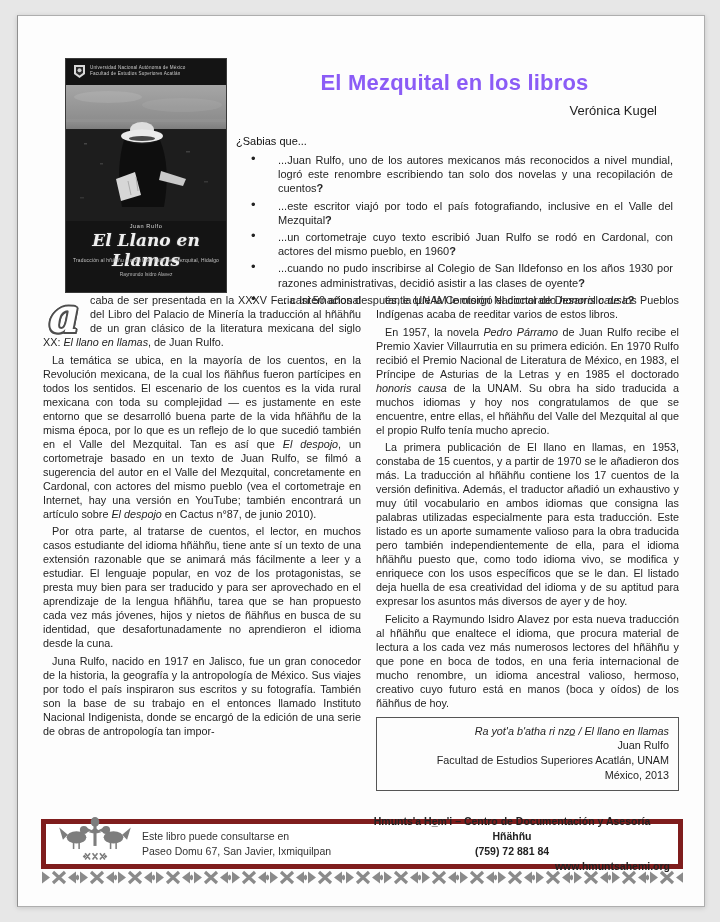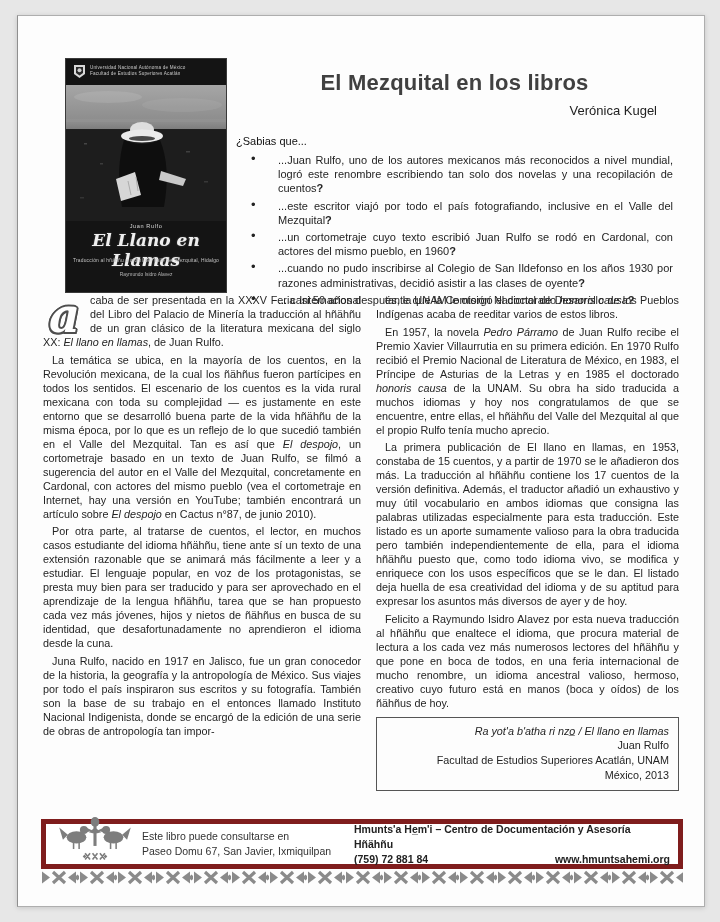--- a/index.html
+++ b/index.html
@@ -27,21 +27,21 @@
   .cover-author{position:absolute;top:164px;left:0;width:100%;text-align:center;font-size:5.6px;color:#d8d8d8;letter-spacing:.6px;}
   .cover-title{
     position:absolute;top:171px;left:0;width:100%;text-align:center;
     font-family:"DejaVu Serif", serif;font-style:italic;font-weight:bold;
     font-size:17px;color:#efefef;text-shadow:0 0 2px rgba(255,255,255,.25);
   }
   .cover-sub{position:absolute;top:199px;left:0;width:100%;text-align:center;font-size:4.9px;color:#c4c4c4;letter-spacing:.2px;}
   .cover-trans{position:absolute;top:213px;left:0;width:100%;text-align:center;font-size:4.9px;color:#b5b5b5;}
   
   .header-right{position:absolute;left:218px;top:40px;width:437px;}
-  h1.page-title{margin:14px 0 4px;font-size:22px;line-height:26px;text-align:center;color:#404040;letter-spacing:.2px;}
+  h1.page-title{margin:14px 0 4px;font-size:22px;line-height:26px;text-align:center;color:#8b5cf6;letter-spacing:.2px;}
   .byline{margin:7px 16px 0 0;text-align:right;font-size:13px;color:#222;}
   .sabias{margin:17px 0 0 0;font-size:11px;font-weight:normal;color:#111;}
   ul.bullets{margin:6px 0 16px;padding:0;list-style:none;}
   ul.bullets li{
     position:relative;padding-left:42px;margin-bottom:3px;
     font-size:11px;line-height:14.2px;text-align:justify;color:#242424;
   }
   ul.bullets li::before{content:"\2022";position:absolute;left:15px;top:-1px;font-size:13px;color:#222;}
   
   .body-cols{position:absolute;left:25px;top:277px;width:636px;display:flex;gap:15px;}
@@ -63,22 +63,22 @@
   }
   .bb-title{font-style:italic;}
   
   .footer{position:absolute;left:23px;top:803px;width:642px;}
   .footer-box{
     height:40px;border:5px solid #7f1d1d;display:flex;align-items:center;
     overflow:visible;background:#fff;
   }
   .footer-logo{flex:none;margin:-7px 10px 0 12px;}
   .consult{flex:none;width:212px;font-size:10.5px;line-height:15px;color:#333;}
-  .orgblock{flex:1;font-size:10.5px;line-height:15px;font-weight:bold;color:#222;padding-right:8px;}
-  .org-line2{display:flex;}
+  .orgblock{flex:1;font-size:10.5px;line-height:15px;font-weight:bold;color:#222;padding-right:8px;text-align:center;}
+  .org-line2{display:flex;flex-direction:column;}
   .org-site{margin-left:auto;}
   .band{display:block;margin-top:1px;}
 </style>
 </head>
 <body>
 
 <div class="sheet">
 
   <div class="cover">
     <div class="cover-top">

